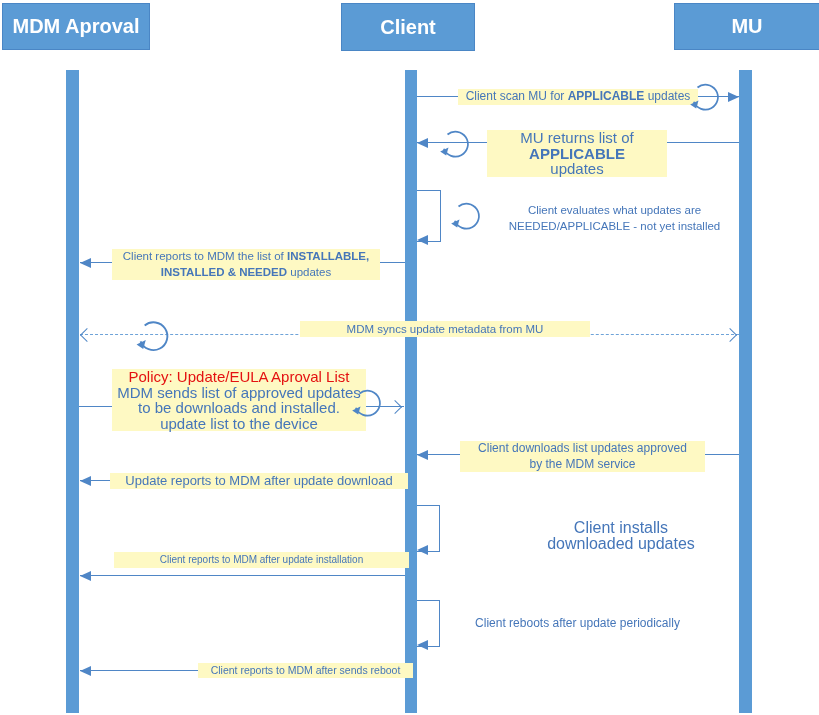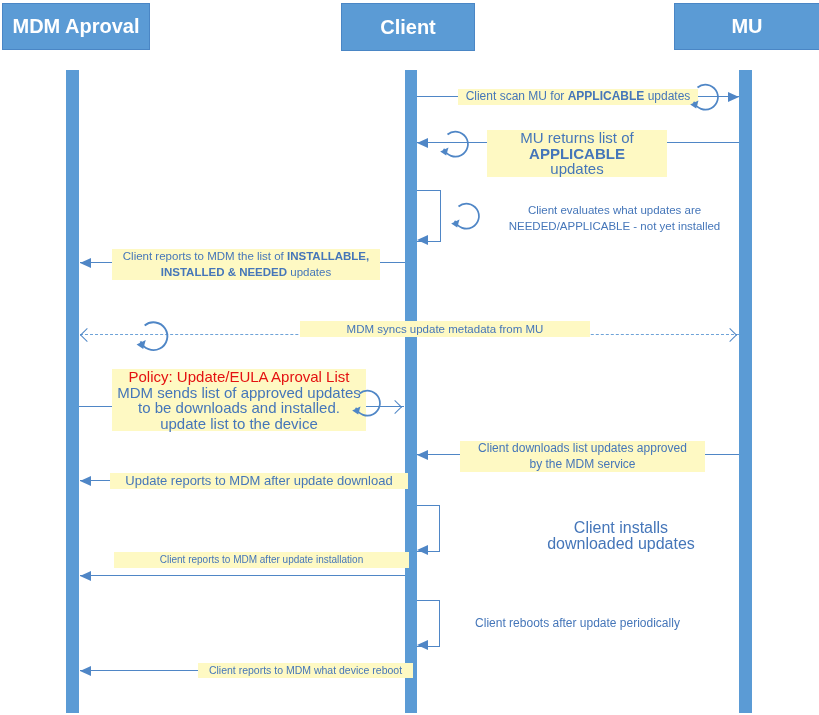--- a/index.html
+++ b/index.html
@@ -164,17 +164,17 @@
     <div class="headL" style="left:417px;top:640px"></div>
     <div class="lbl nobg" style="left:450px;top:615px;width:255px;font-size:12px;line-height:16px">
         <div><span>Client reboots after update periodically</span></div>
       </div>
   </div>
 
   <div>
     <div class="hline" style="left:80px;top:670px;width:325px"></div>
     <div class="headL" style="left:80px;top:666px"></div>
     <div class="lbl" style="left:198px;top:663px;width:215px;font-size:10.5px;line-height:15px">
-        <div><span>Client reports to MDM what device reboot</span></div>
+        <div><span>Client reports to MDM after sends reboot</span></div>
       </div>
   </div>
 
 </div>
 
 </body></html>

